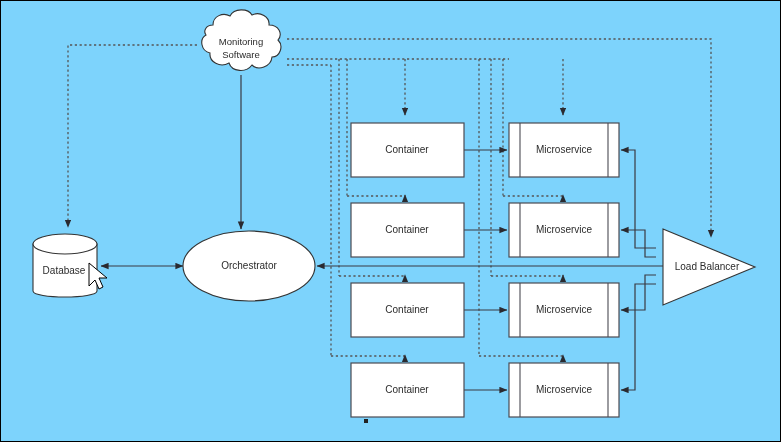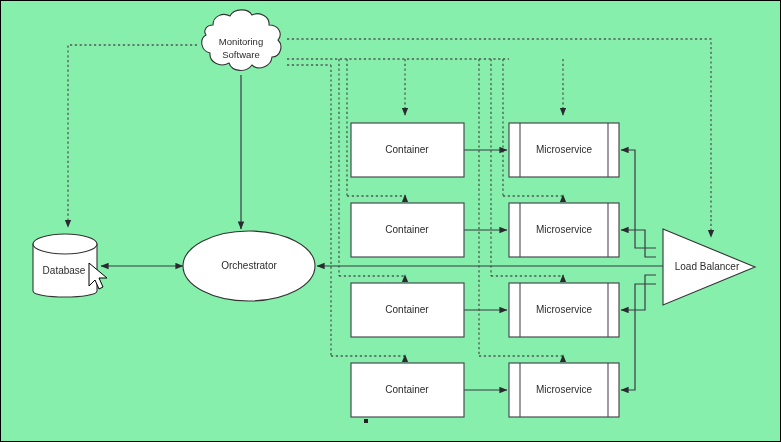--- a/index.html
+++ b/index.html
@@ -1,18 +1,18 @@
 <!DOCTYPE html>
 <html><head>
 <meta charset="utf-8">
 <style>
   html,body{margin:0;padding:0;background:#ffffff;}
   body{font-family:"Liberation Sans",sans-serif;}
   #frame{position:relative;width:781px;height:442px;box-sizing:border-box;
-         border:1px solid #000;background:#86efac;overflow:hidden;}
+         border:1px solid #000;background:#7dd3fc;overflow:hidden;}
   #diagram{position:absolute;left:0;top:0;width:781px;height:442px;}
   .node-label{font-family:"Liberation Sans",sans-serif;font-size:10px;fill:#2b2b2b;
               text-anchor:middle;dominant-baseline:middle;}
   .node-label.two-line{font-size:9.5px;}
   .shape{fill:#ffffff;stroke:#4a4a52;stroke-width:1.2;}
   .shape-dark{fill:#ffffff;stroke:#333333;stroke-width:1.1;}
   .divider{stroke:#4a4a52;stroke-width:1.1;}
   .edge-solid{stroke:#3a3a42;stroke-width:1.2;fill:none;}
   .edge-dotted{stroke:#555555;stroke-width:1.3;fill:none;
                stroke-dasharray:2.2 2.6;stroke-linecap:butt;}

